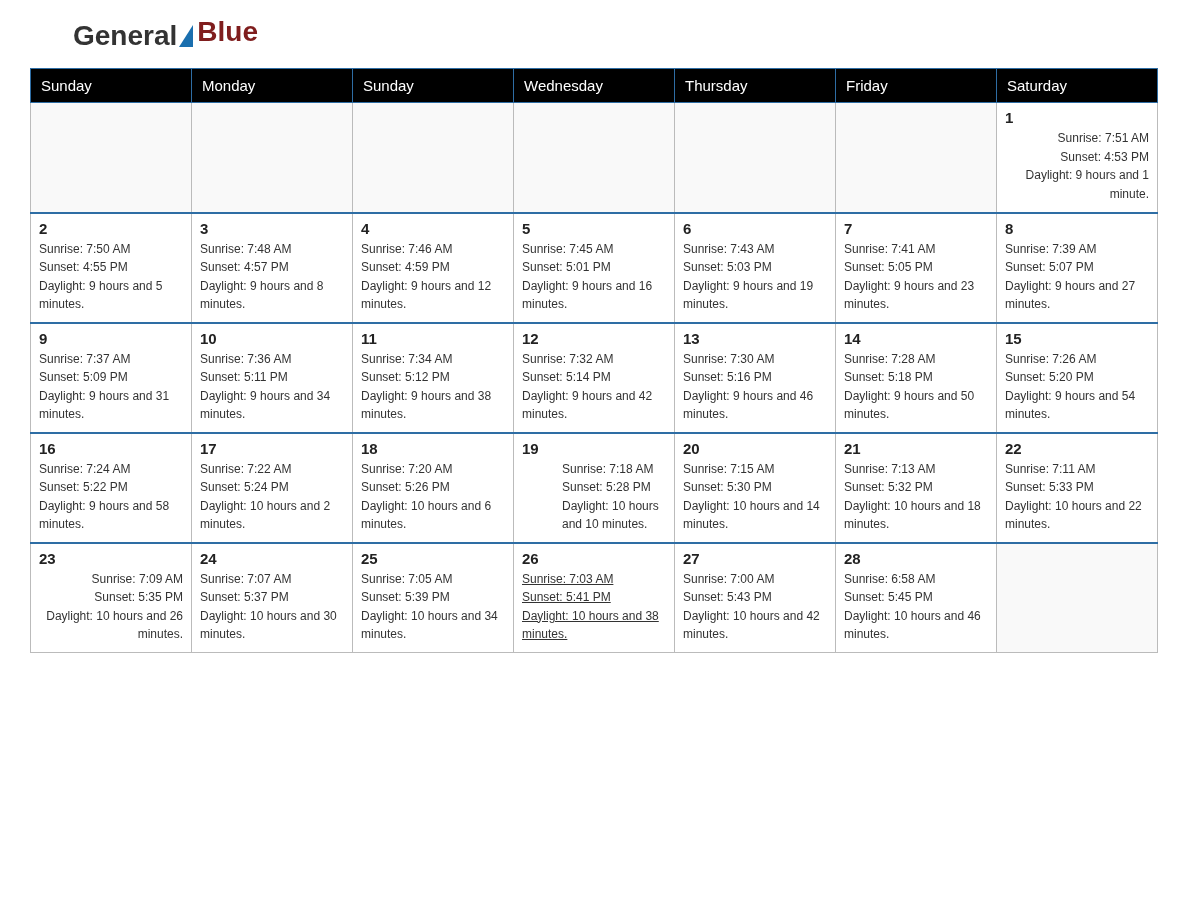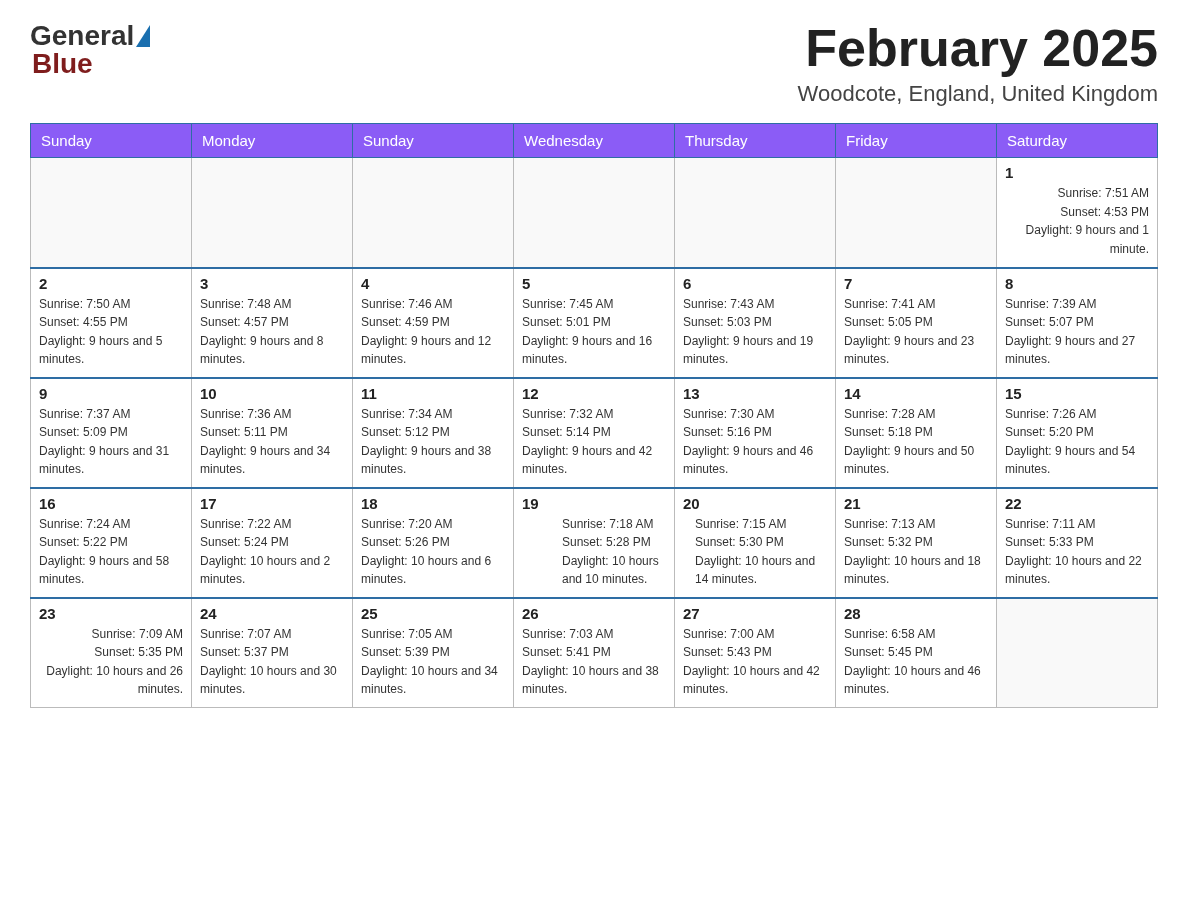--- a/index.html
+++ b/index.html
@@ -11,22 +11,23 @@
       min-height: 918px;
     }
     .header {
       display: flex;
       justify-content: space-between;
       align-items: flex-start;
       margin-bottom: 16px;
     }
     .logo {
       display: flex;
-      flex-direction: column;
+      flex-direction: row;
       align-items: flex-start;
+      margin-left: 43px;
     }
     .logo-text {
       font-size: 28px;
       font-weight: bold;
       color: #333;
       display: flex;
       align-items: center;
     }
     .logo-general { color: #333; }
     .logo-triangle {
@@ -50,21 +51,21 @@
       font-size: 22px;
       color: #444;
       margin-top: 4px;
     }
     .calendar {
       width: 100%;
       border-collapse: collapse;
       border: 1px solid #999;
     }
     .calendar th {
-      background-color: #8b5cf6;
+      background-color: #000000;
       color: #fff;
       font-size: 15px;
       font-weight: normal;
       padding: 8px 10px;
       text-align: left;
       border: 1px solid #2e6da4;
     }
     .calendar td {
       width: 14.28%;
       vertical-align: top;
@@ -98,24 +99,20 @@
 
 <div class="header">
   <div class="logo">
     <div class="logo-text">
       <span class="logo-general">General</span>
       <span class="logo-triangle"></span>
     </div>
     <div style="margin-top:-4px; margin-left:2px;">
       <span class="logo-blue">Blue</span>
     </div>
-  </div>
-  <div class="title-section">
-    <div class="month-title">February 2025</div>
-    <div class="location">Woodcote, England, United Kingdom</div>
   </div>
 </div>
 
 <table class="calendar">
   <thead>
     <tr>
       <th>Sunday</th>
       <th>Monday</th>
       <th>Sunday</th>
       <th>Wednesday</th>
@@ -247,21 +244,21 @@
 Daylight: 10 hours and 6 minutes.</div>
         </td>
         <td>
           <div class="day-number">19</div>
           <div class="day-info" style="white-space: pre-line; margin-left: 40px;">Sunrise: 7:18 AM
 Sunset: 5:28 PM
 Daylight: 10 hours and 10 minutes.</div>
         </td>
         <td>
           <div class="day-number">20</div>
-          <div class="day-info" style="white-space: pre-line; margin-left: 12px;">Sunrise: 7:15 AM
+          <div class="day-info" style="white-space: pre-line;">Sunrise: 7:15 AM
 Sunset: 5:30 PM
 Daylight: 10 hours and 14 minutes.</div>
         </td>
         <td>
           <div class="day-number">21</div>
           <div class="day-info" style="white-space: pre-line;">Sunrise: 7:13 AM
 Sunset: 5:32 PM
 Daylight: 10 hours and 18 minutes.</div>
         </td>
         <td>
@@ -285,21 +282,21 @@
 Daylight: 10 hours and 30 minutes.</div>
         </td>
         <td>
           <div class="day-number">25</div>
           <div class="day-info" style="white-space: pre-line;">Sunrise: 7:05 AM
 Sunset: 5:39 PM
 Daylight: 10 hours and 34 minutes.</div>
         </td>
         <td>
           <div class="day-number">26</div>
-          <div class="day-info" style="white-space: pre-line;">Sunrise: 7:03 AM
+          <div class="day-info" style="white-space: pre-line; text-decoration: underline;">Sunrise: 7:03 AM
 Sunset: 5:41 PM
 Daylight: 10 hours and 38 minutes.</div>
         </td>
         <td>
           <div class="day-number">27</div>
           <div class="day-info" style="white-space: pre-line;">Sunrise: 7:00 AM
 Sunset: 5:43 PM
 Daylight: 10 hours and 42 minutes.</div>
         </td>
         <td>

